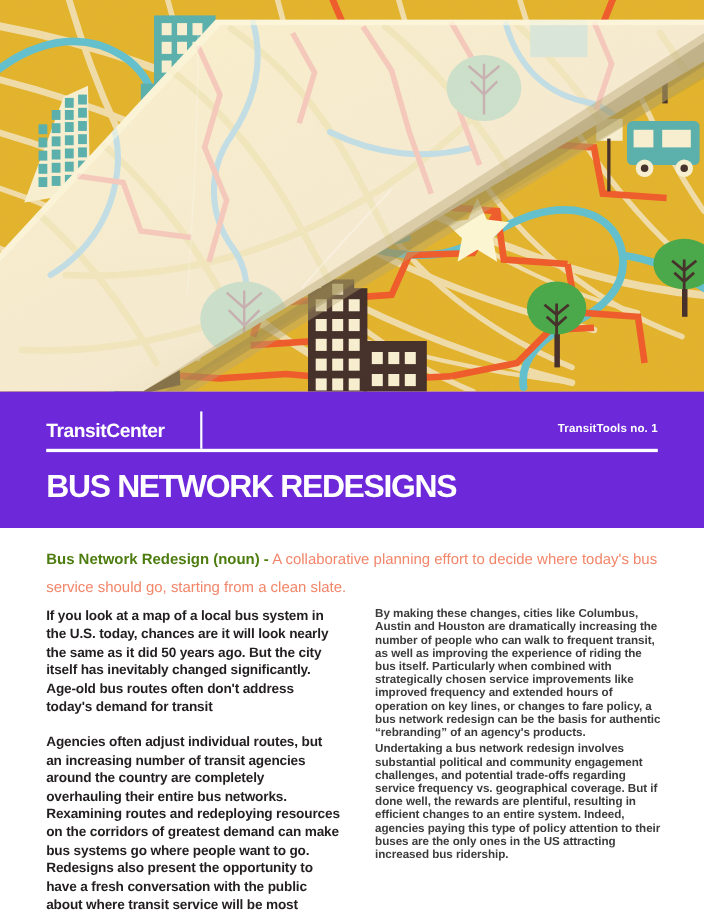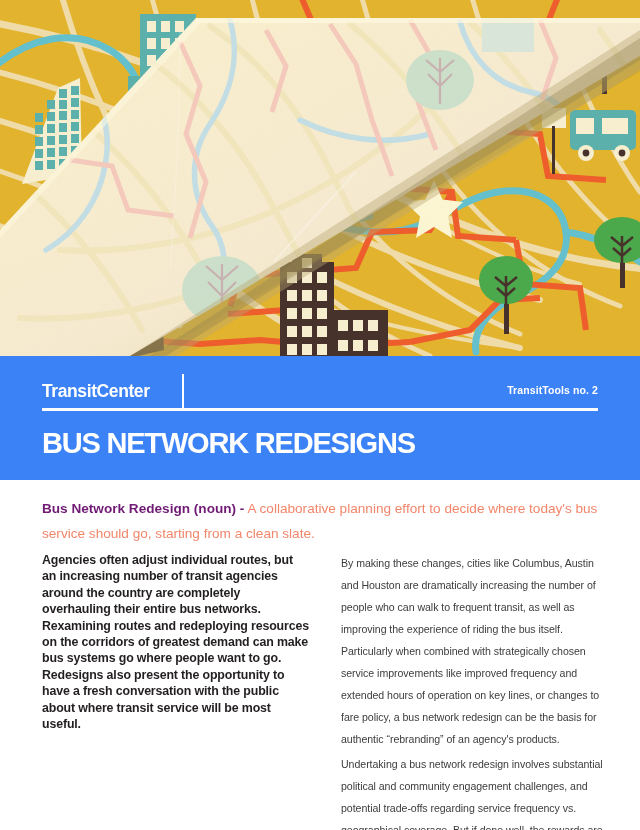--- a/index.html
+++ b/index.html
@@ -21,21 +21,21 @@
     width: 640px; height: 356px;
     overflow: hidden;
     background: #e8b82e;
   }
   .map-svg { position: absolute; left: 0; top: 0; display: block; }
 
   
   .header-band {
     position: absolute; left: 0; top: 356px;
     width: 640px; height: 124px;
-    background: #3b82f6;
+    background: #6d28d9;
   }
   .brand-row {
     position: absolute; left: 42px; top: 18px;
     width: 556px; height: 34px;
     display: flex; align-items: center;
   }
   .brand-name {
     color: #ffffff;
     font-size: 17.5px;
     font-weight: bold;
@@ -75,21 +75,21 @@
   
   .definition {
     position: absolute; left: 42px; top: 496px;
     width: 560px;
     font-size: 13.6px;
     line-height: 25px;
     color: #f07a52;
   }
   .definition .term {
     font-weight: bold;
-    color: #701a75;
+    color: #4d7c0f;
   }
   .definition .gloss { color: #f2866a; }
 
   
   .columns {
     position: absolute; left: 0; top: 552px;
     width: 640px; height: 270px;
   }
   .col-left {
     position: absolute; left: 42px; top: 0;
@@ -102,23 +102,24 @@
   .col-left p {
     font-size: 12.4px;
     line-height: 16.4px;
     font-weight: bold;
     color: #231f20;
     letter-spacing: -0.15px;
   }
   .col-left p + p { margin-top: 16px; }
   .col-right p {
     font-size: 10.6px;
-    line-height: 22px;
+    line-height: 12px;
     color: #3c3c3c;
     letter-spacing: -0.05px;
+    font-weight: bold;
   }
   .col-right p + p { margin-top: 3px; }
 </style>
 </head>
 <body>
 
 <div id="page">
 
   <div class="map-art">
     <svg class="map-svg" width="640" height="356" viewBox="0 0 640 356">
@@ -439,32 +440,33 @@
 
         <rect x="0" y="0" width="640" height="356" fill="#8a6a18" filter="url(#grain)" opacity="0.35" pointer-events="none"></rect>
       </g>
     </svg>
   </div>
 
   <div class="header-band">
     <div class="brand-row">
       <span class="brand-name">TransitCenter</span>
       <span class="brand-divider"></span>
-      <span class="issue-label">TransitTools no. 2</span>
+      <span class="issue-label">TransitTools no. 1</span>
     </div>
     <div class="brand-rule"></div>
     <h1 class="main-title">BUS NETWORK REDESIGNS</h1>
   </div>
 
   <p class="definition">
     <span class="term">Bus Network Redesign (noun) -</span><span class="gloss"> A collaborative planning effort to decide where today's bus service should go, starting from a clean slate.</span>
   </p>
 
   <div class="columns">
     <div class="col-left">
+      <p>If you look at a map of a local bus system in the U.S. today, chances are it will look nearly the same as it did 50 years ago. But the city itself has inevitably changed significantly. Age-old bus routes often don't address today's demand for transit</p>
       <p>Agencies often adjust individual routes, but an increasing number of transit agencies around the country are completely overhauling their entire bus networks. Rexamining routes and redeploying resources on the corridors of greatest demand can make bus systems go where people want to go.  Redesigns also present the opportunity to have a fresh conversation with the public about where transit service will be most useful.</p>
     </div>
     <div class="col-right">
       <p>By making these changes, cities like Columbus, Austin and Houston are dramatically increasing the number of people who can walk to frequent transit, as well as improving the experience of riding the bus itself. Particularly when combined with strategically chosen service improvements like improved frequency and extended hours of operation on key lines, or changes to fare policy, a bus network redesign can be the basis for authentic “rebranding” of an agency's products.</p>
       <p>Undertaking a bus network redesign involves substantial political and community engagement challenges, and potential trade-offs regarding service frequency vs. geographical coverage. But if done well, the rewards are plentiful, resulting in efficient changes to an entire system. Indeed, agencies paying this type of policy attention to their buses are the only ones in the US attracting increased bus ridership.</p>
     </div>
   </div>
 
 </div>
 

